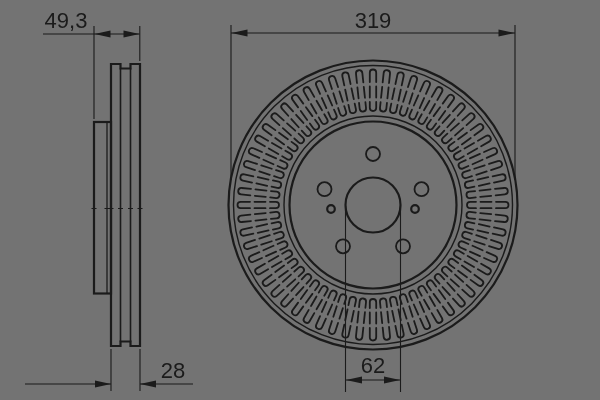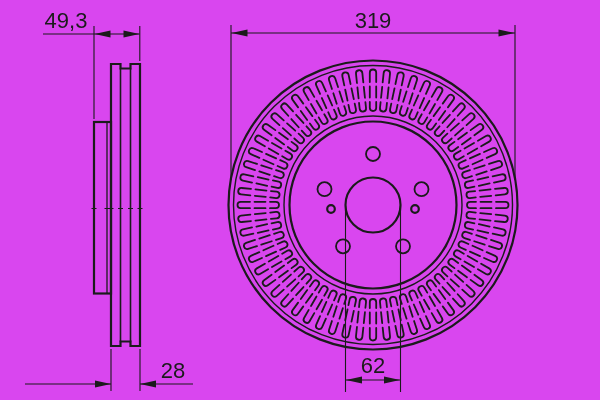--- a/index.html
+++ b/index.html
@@ -1,20 +1,20 @@
 <!DOCTYPE html>
 <html><head>
 <meta charset="utf-8">
 <style>
   html,body{margin:0;padding:0;}
   body{
     width:600px;height:400px;background:#ffffff;overflow:hidden;
     font-family:"Liberation Sans", sans-serif;
   }
-  .drawing-wrap{width:600px;height:400px;position:relative;background:#d946ef;}
+  .drawing-wrap{width:600px;height:400px;position:relative;background:#737373;}
   svg{display:block;}
   .dim-text{
     font-family:"Liberation Sans", sans-serif;
     font-size:22px;
     fill:#1b1b1b;
   }
 </style>
 </head>
 <body>
 

